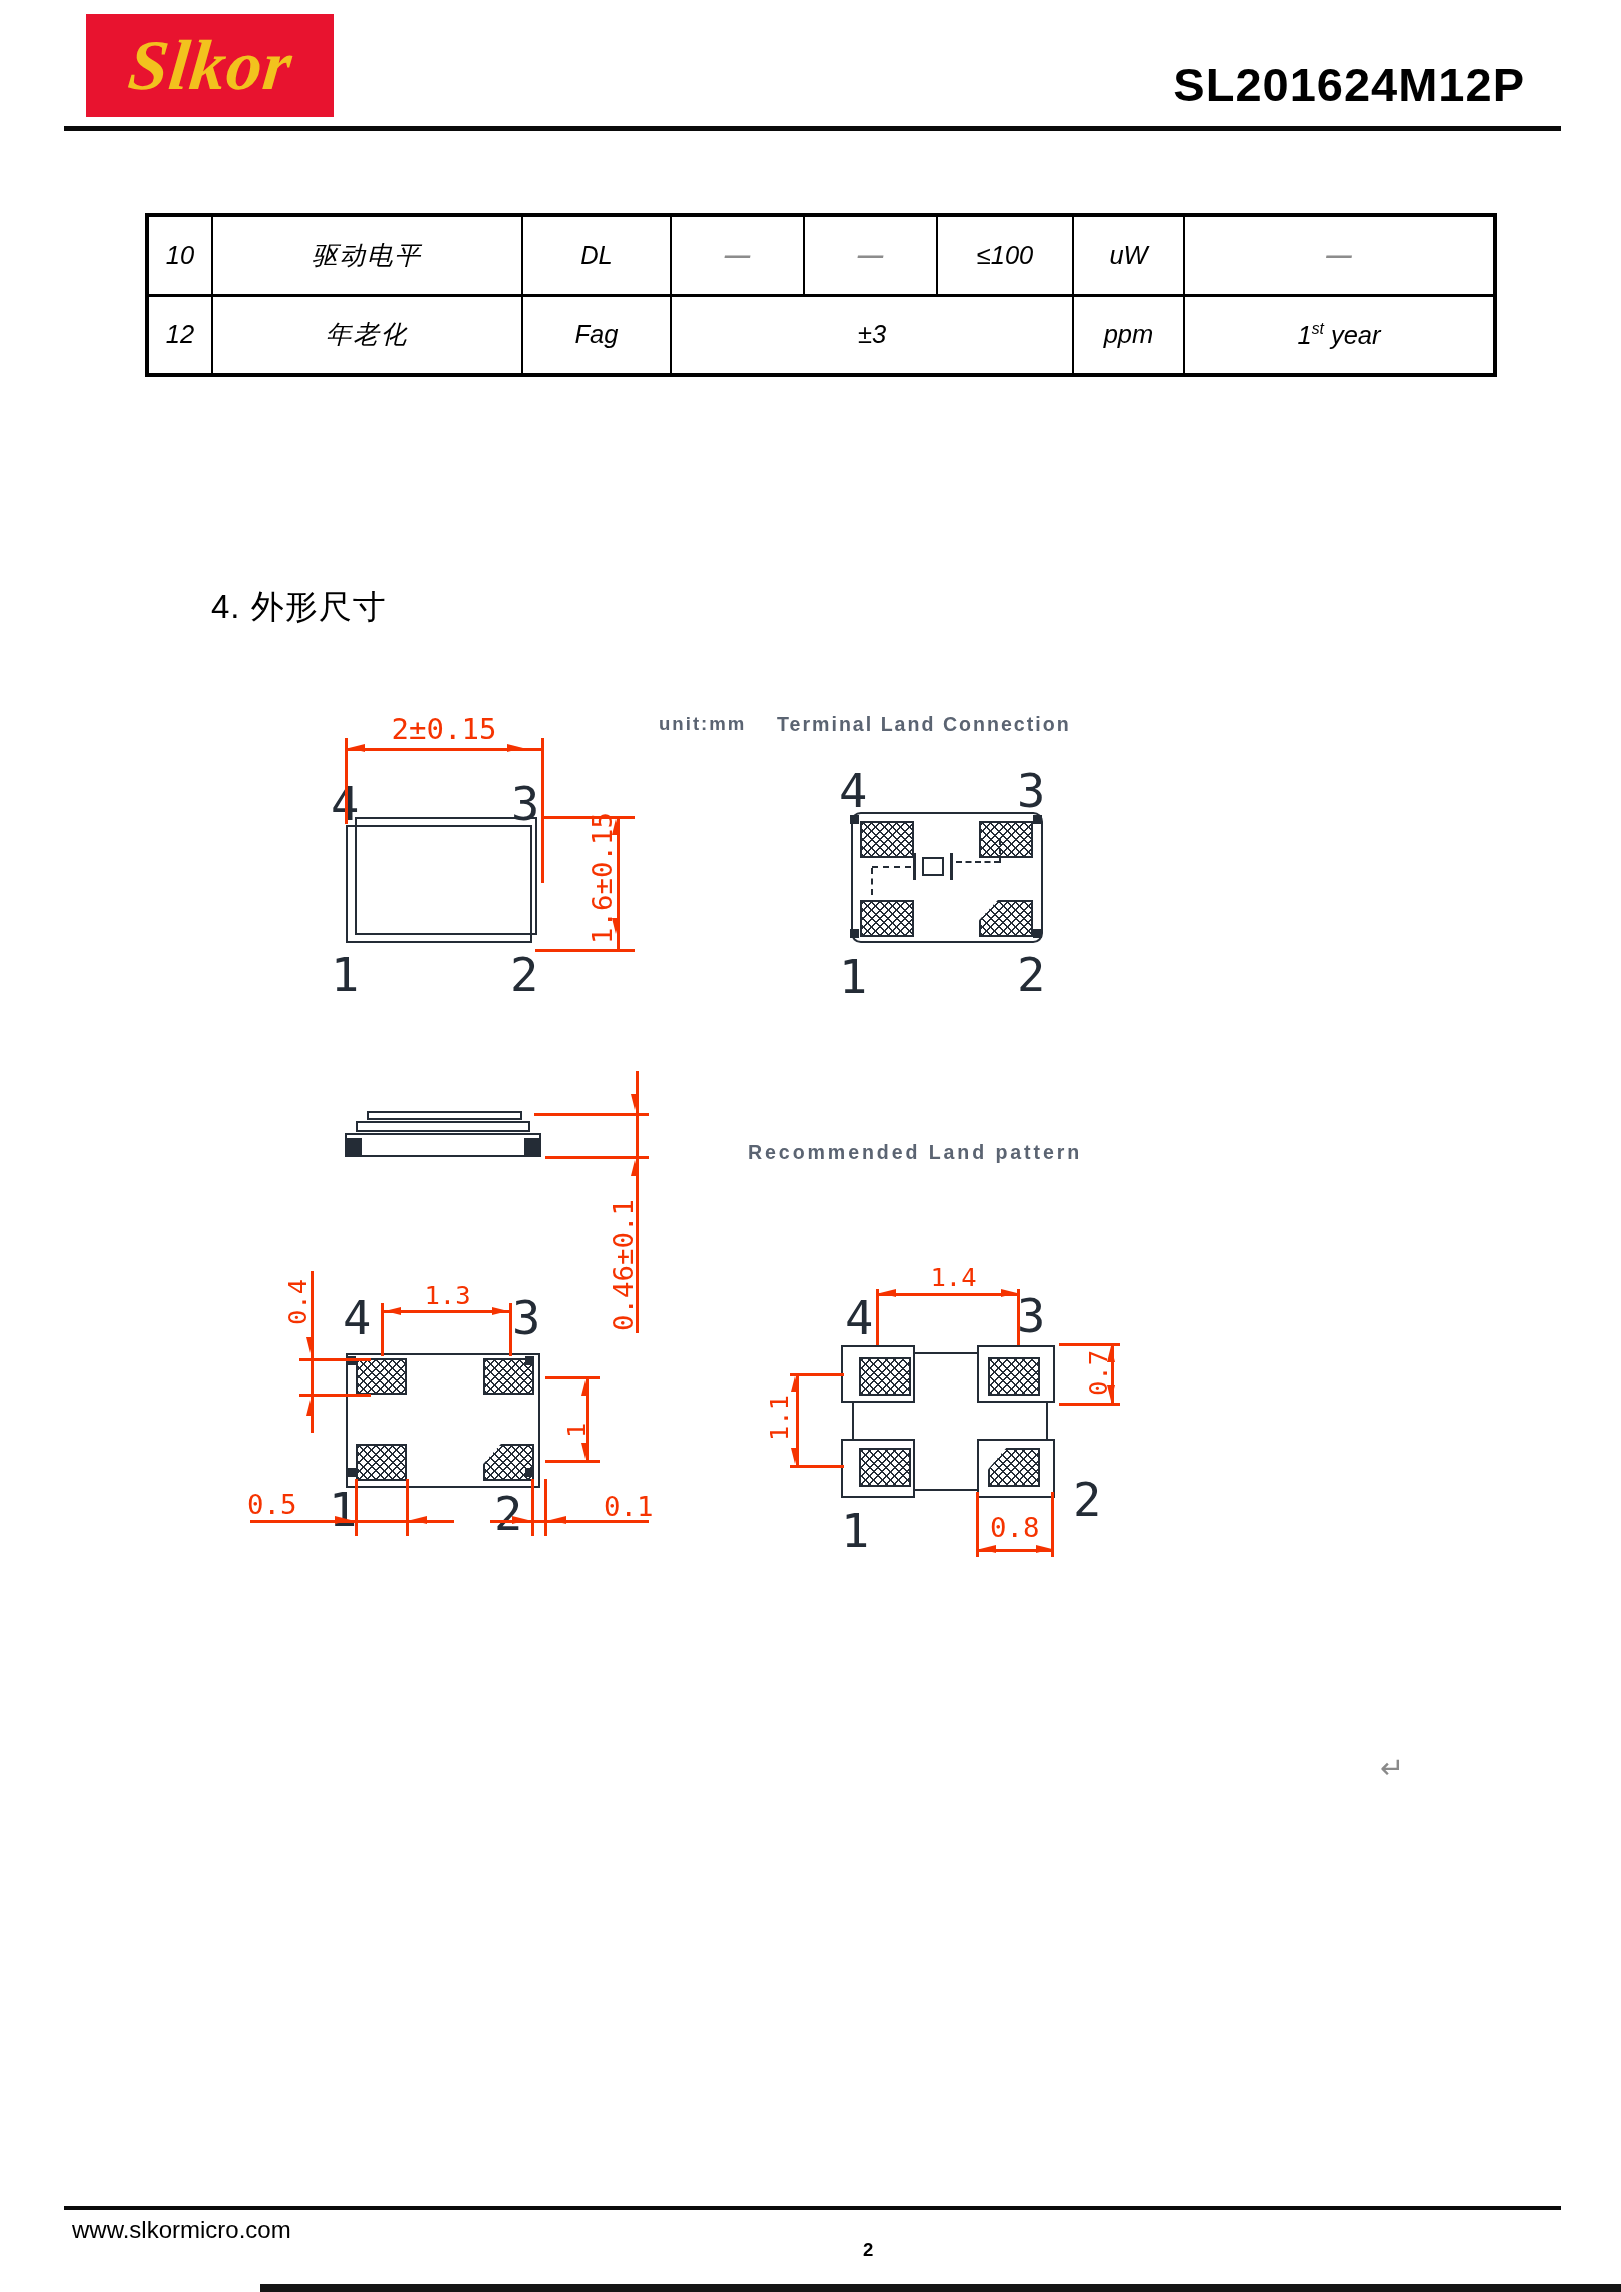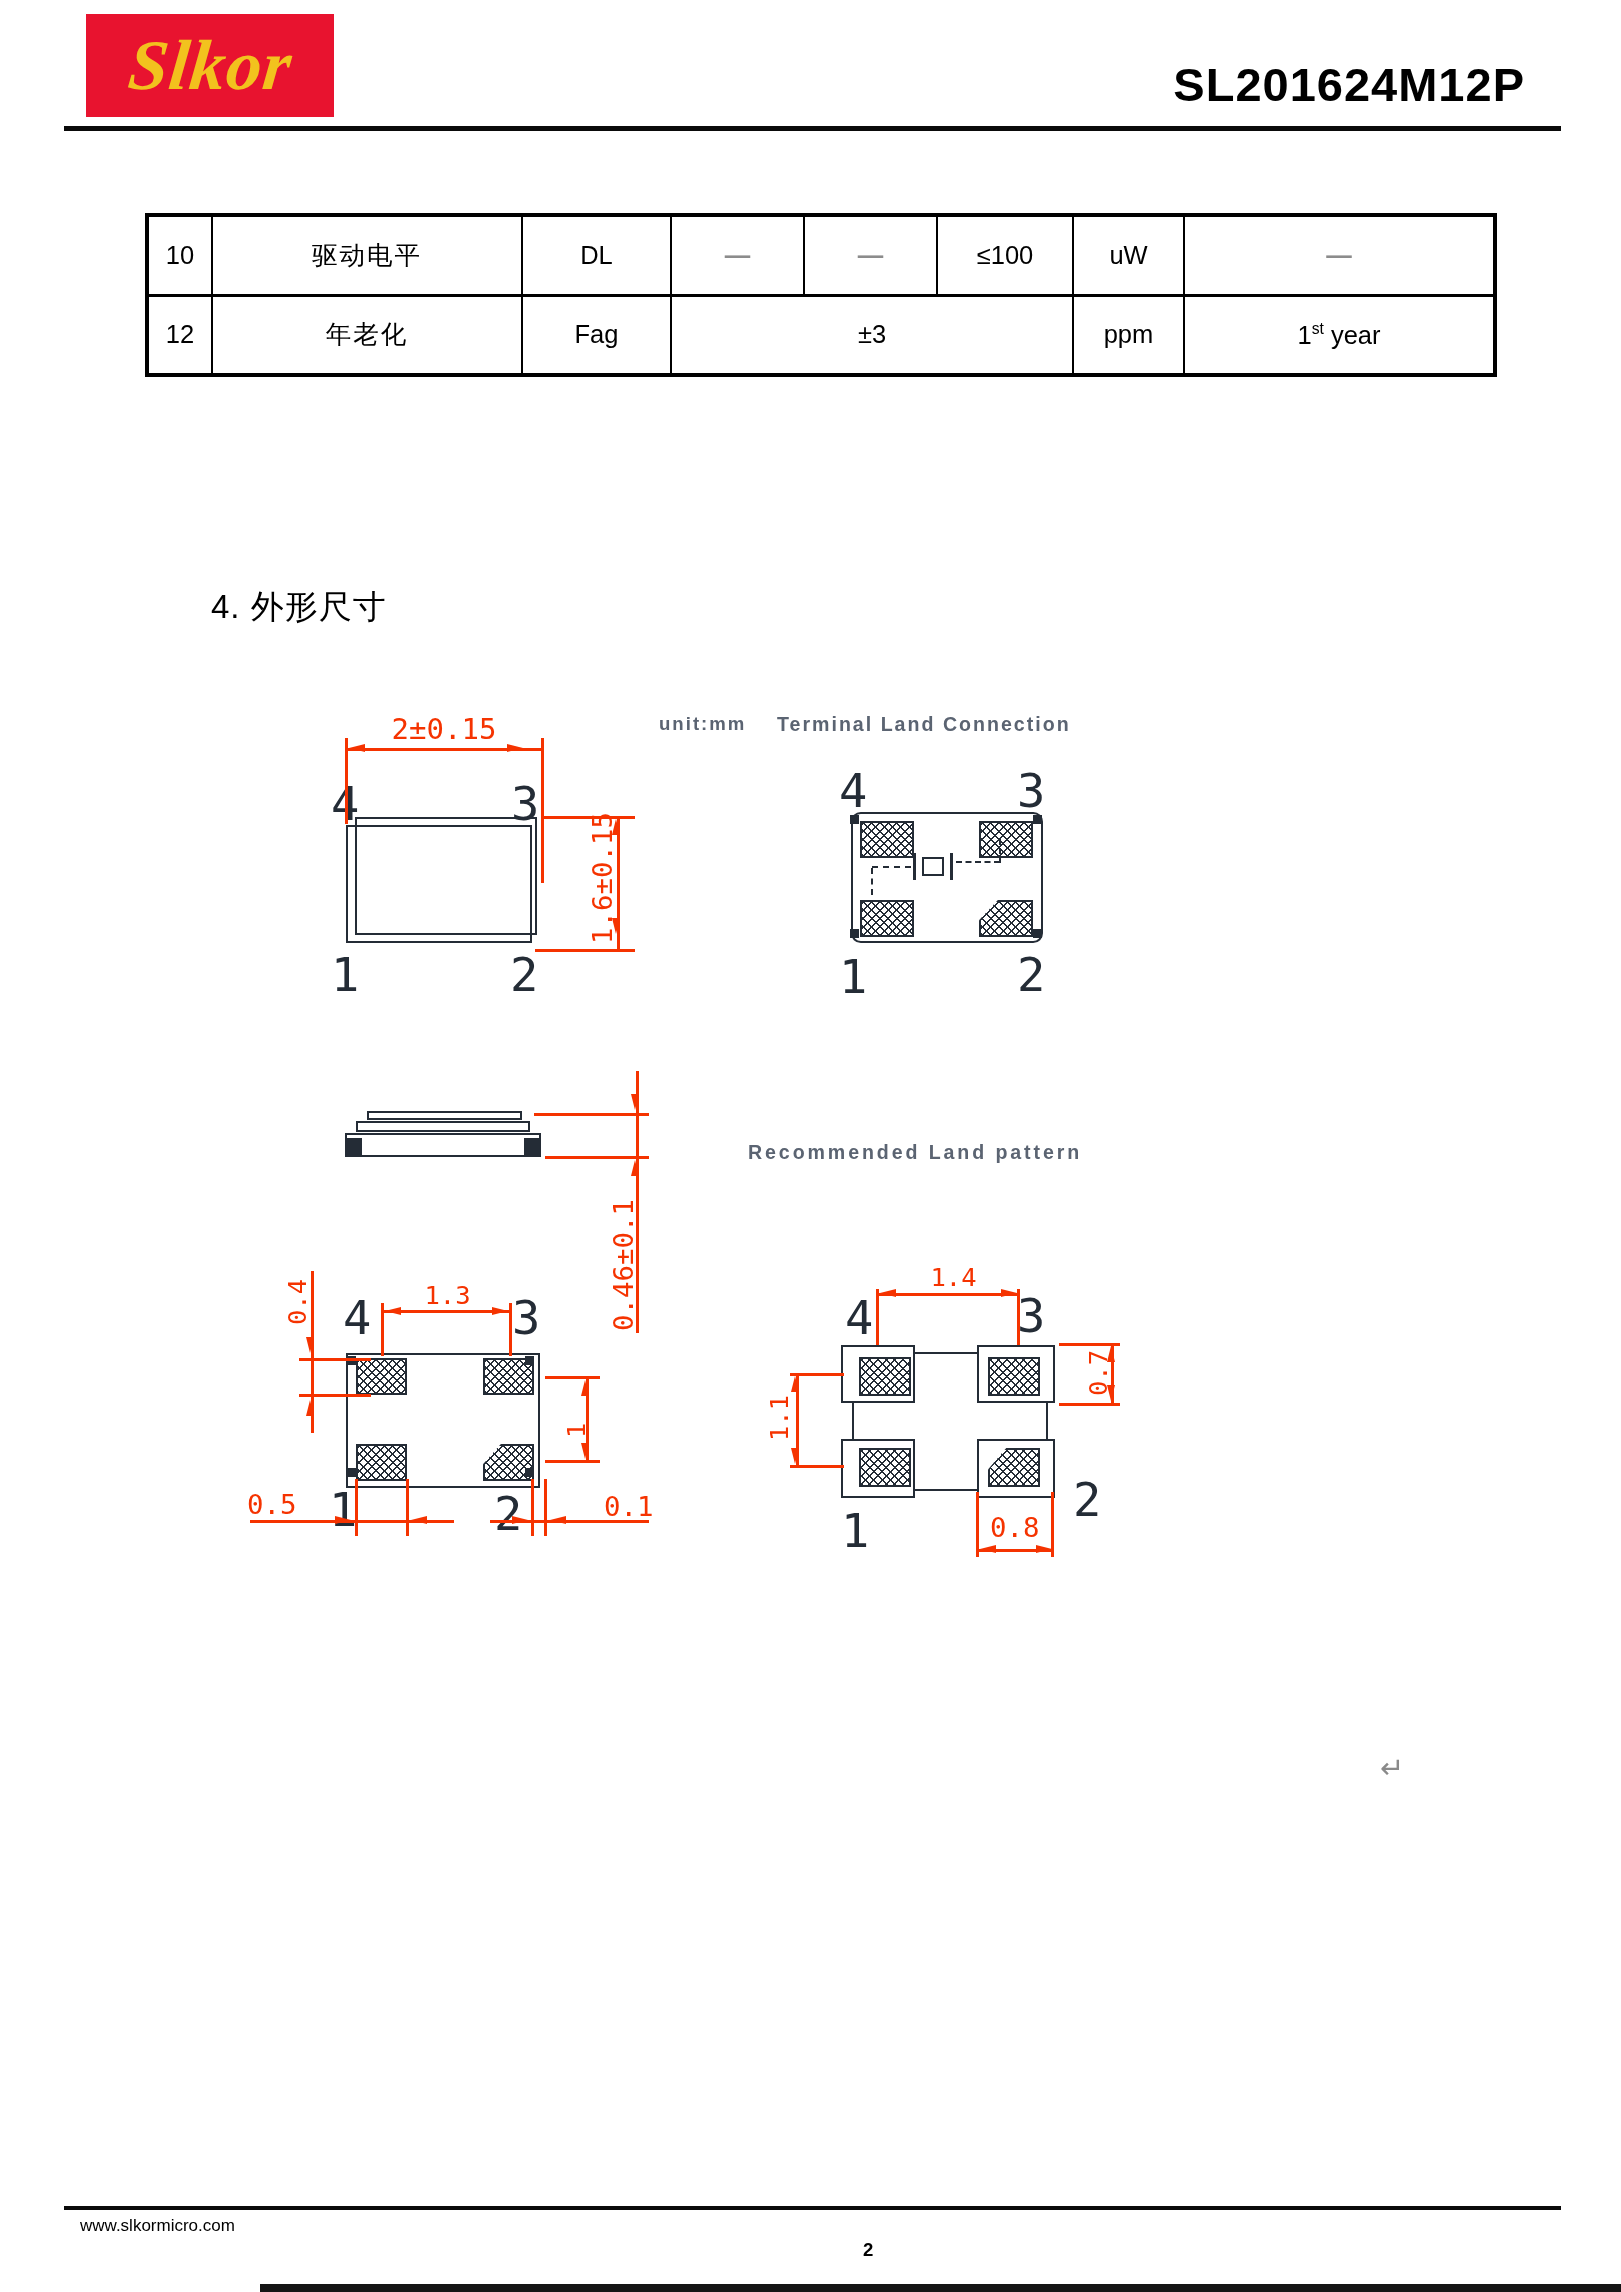--- a/index.html
+++ b/index.html
@@ -8,21 +8,21 @@
   
   .logo{position:absolute;left:86px;top:13.7px;width:248px;height:103px;background:#e8132f;
         display:flex;align-items:center;justify-content:center;}
   .logo-text{font-family:"Liberation Serif",serif;font-style:italic;font-weight:bold;
         font-size:71px;color:#f2c21e;transform:skewX(-6deg);letter-spacing:1px;}
   .doc-title{position:absolute;left:1025px;top:57px;width:500px;text-align:right;
         font-size:47px;font-weight:bold;letter-spacing:1px;}
   .hrule{position:absolute;left:64px;top:126px;width:1497px;height:4.9px;background:#0a0a0a;}
   
   table.spec{position:absolute;left:145px;top:213px;width:1348px;border-collapse:collapse;
-        table-layout:fixed;border:4.9px solid #000;}
+        table-layout:fixed;border:4.9px solid #000;font-style:italic;}
   table.spec td{border-left:2.9px solid #000;border-right:2.9px solid #000;
         border-top:3.9px solid #000;border-bottom:3.9px solid #000;
         height:80px;box-sizing:border-box;text-align:center;vertical-align:middle;
         font-size:25.5px;padding:0;}
   td.cjk{font-family:"Liberation Serif",serif;font-size:26.5px;letter-spacing:2px;}
   td.dash-cell{color:#8c8c8c;font-weight:bold;font-size:45px;}
   td.dash-mid{padding-top:9.8px;}
   td.dash-low{padding-top:25.5px;}
   td.dash-sm{font-size:39px;padding-top:3.9px;}
   sup{font-size:15.7px;}
@@ -52,21 +52,21 @@
   .arl,.arr,.aru,.ard{position:absolute;width:0;height:0;}
   .arl{border-top:4.9px solid transparent;border-bottom:4.9px solid transparent;border-right:16.7px solid #f53300;}
   .arr{border-top:4.9px solid transparent;border-bottom:4.9px solid transparent;border-left:16.7px solid #f53300;}
   .aru{border-left:4.9px solid transparent;border-right:4.9px solid transparent;border-bottom:16.7px solid #f53300;}
   .ard{border-left:4.9px solid transparent;border-right:4.9px solid transparent;border-top:16.7px solid #f53300;}
   .dashv{position:absolute;border-left:2.9px dashed #242c36;}
   .dashh{position:absolute;border-top:2.9px dashed #242c36;}
   .notch{position:absolute;width:8.8px;height:8.8px;background:#242c36;}
   
   .frule{position:absolute;left:64px;top:2206px;width:1497px;height:3.9px;background:#0a0a0a;}
-  .website{position:absolute;left:80px;top:2216px;font-size:17px;}
+  .website{position:absolute;left:72px;top:2216px;font-size:24px;}
   .pagenum{position:absolute;left:863px;top:2239px;font-size:18.6px;font-weight:bold;}
   .bottom-strip{position:absolute;left:260px;top:2284px;width:1361px;height:8.8px;background:#151515;}
   .return-mark{position:absolute;left:1380px;top:1751px;font-size:29px;color:#8a8a8a;}
 </style>
 </head>
 <body>
 
 <div class="logo">
   <span class="logo-text">Slkor</span>
 </div>

